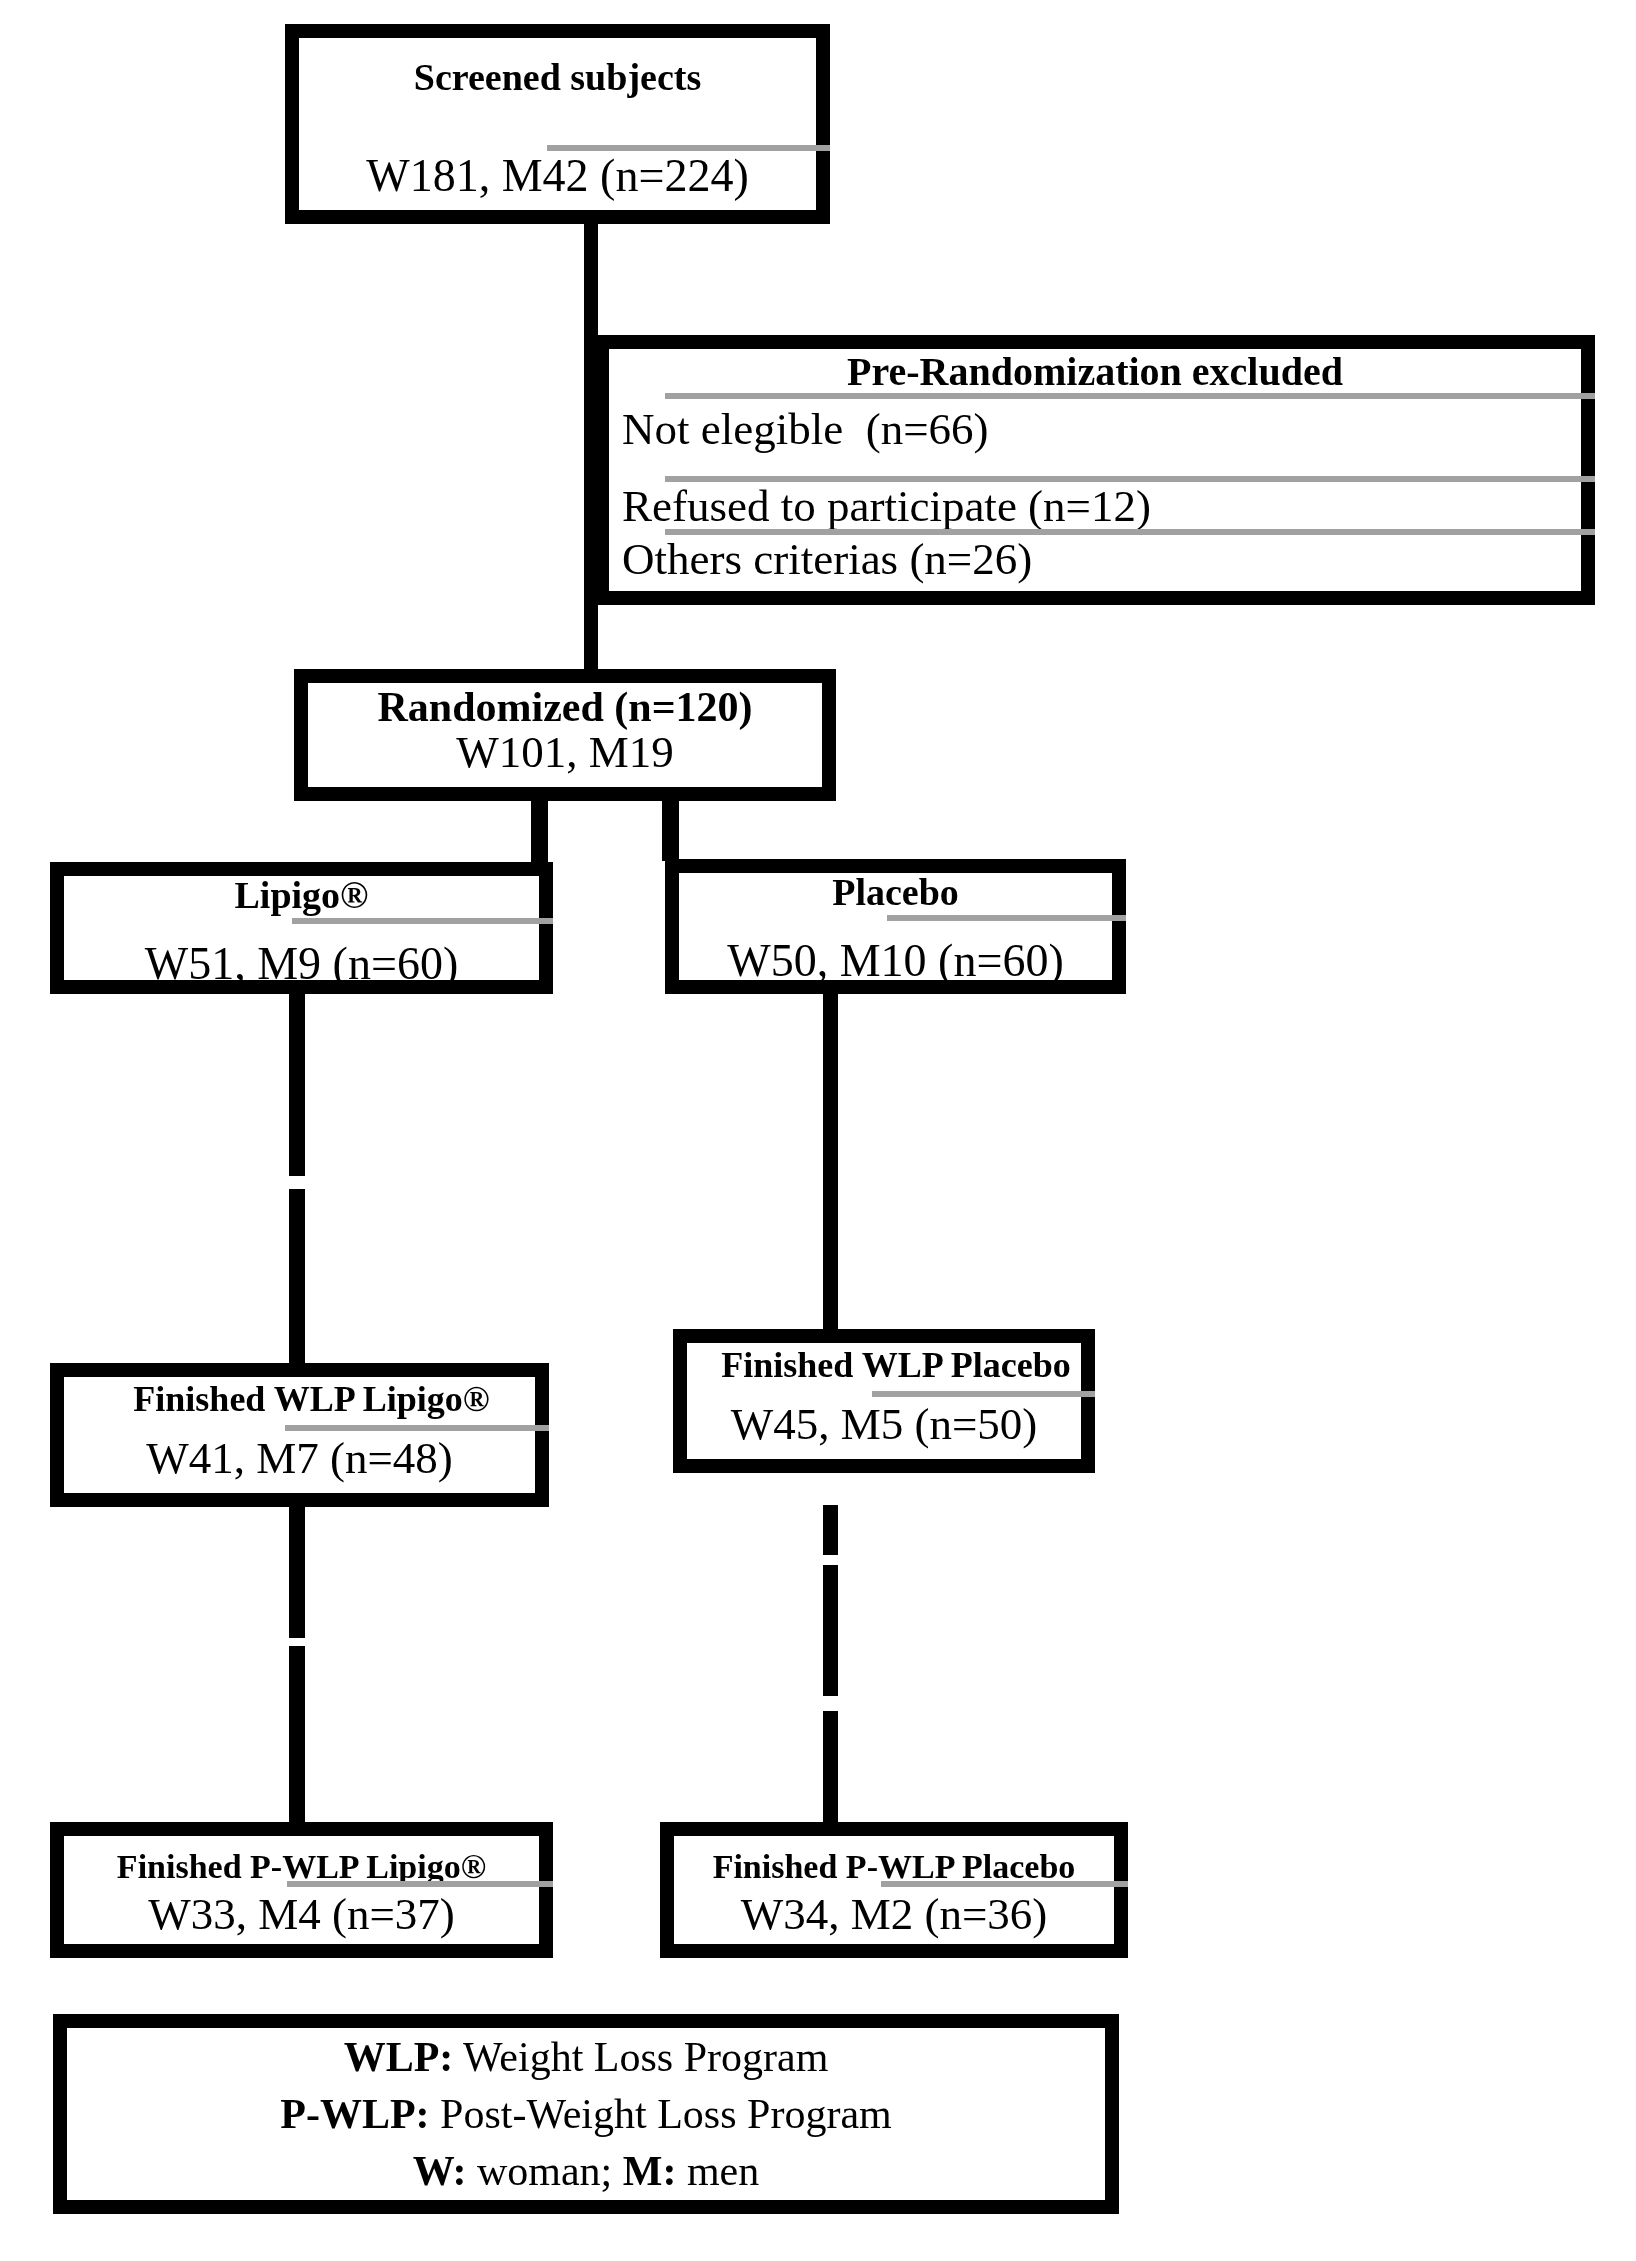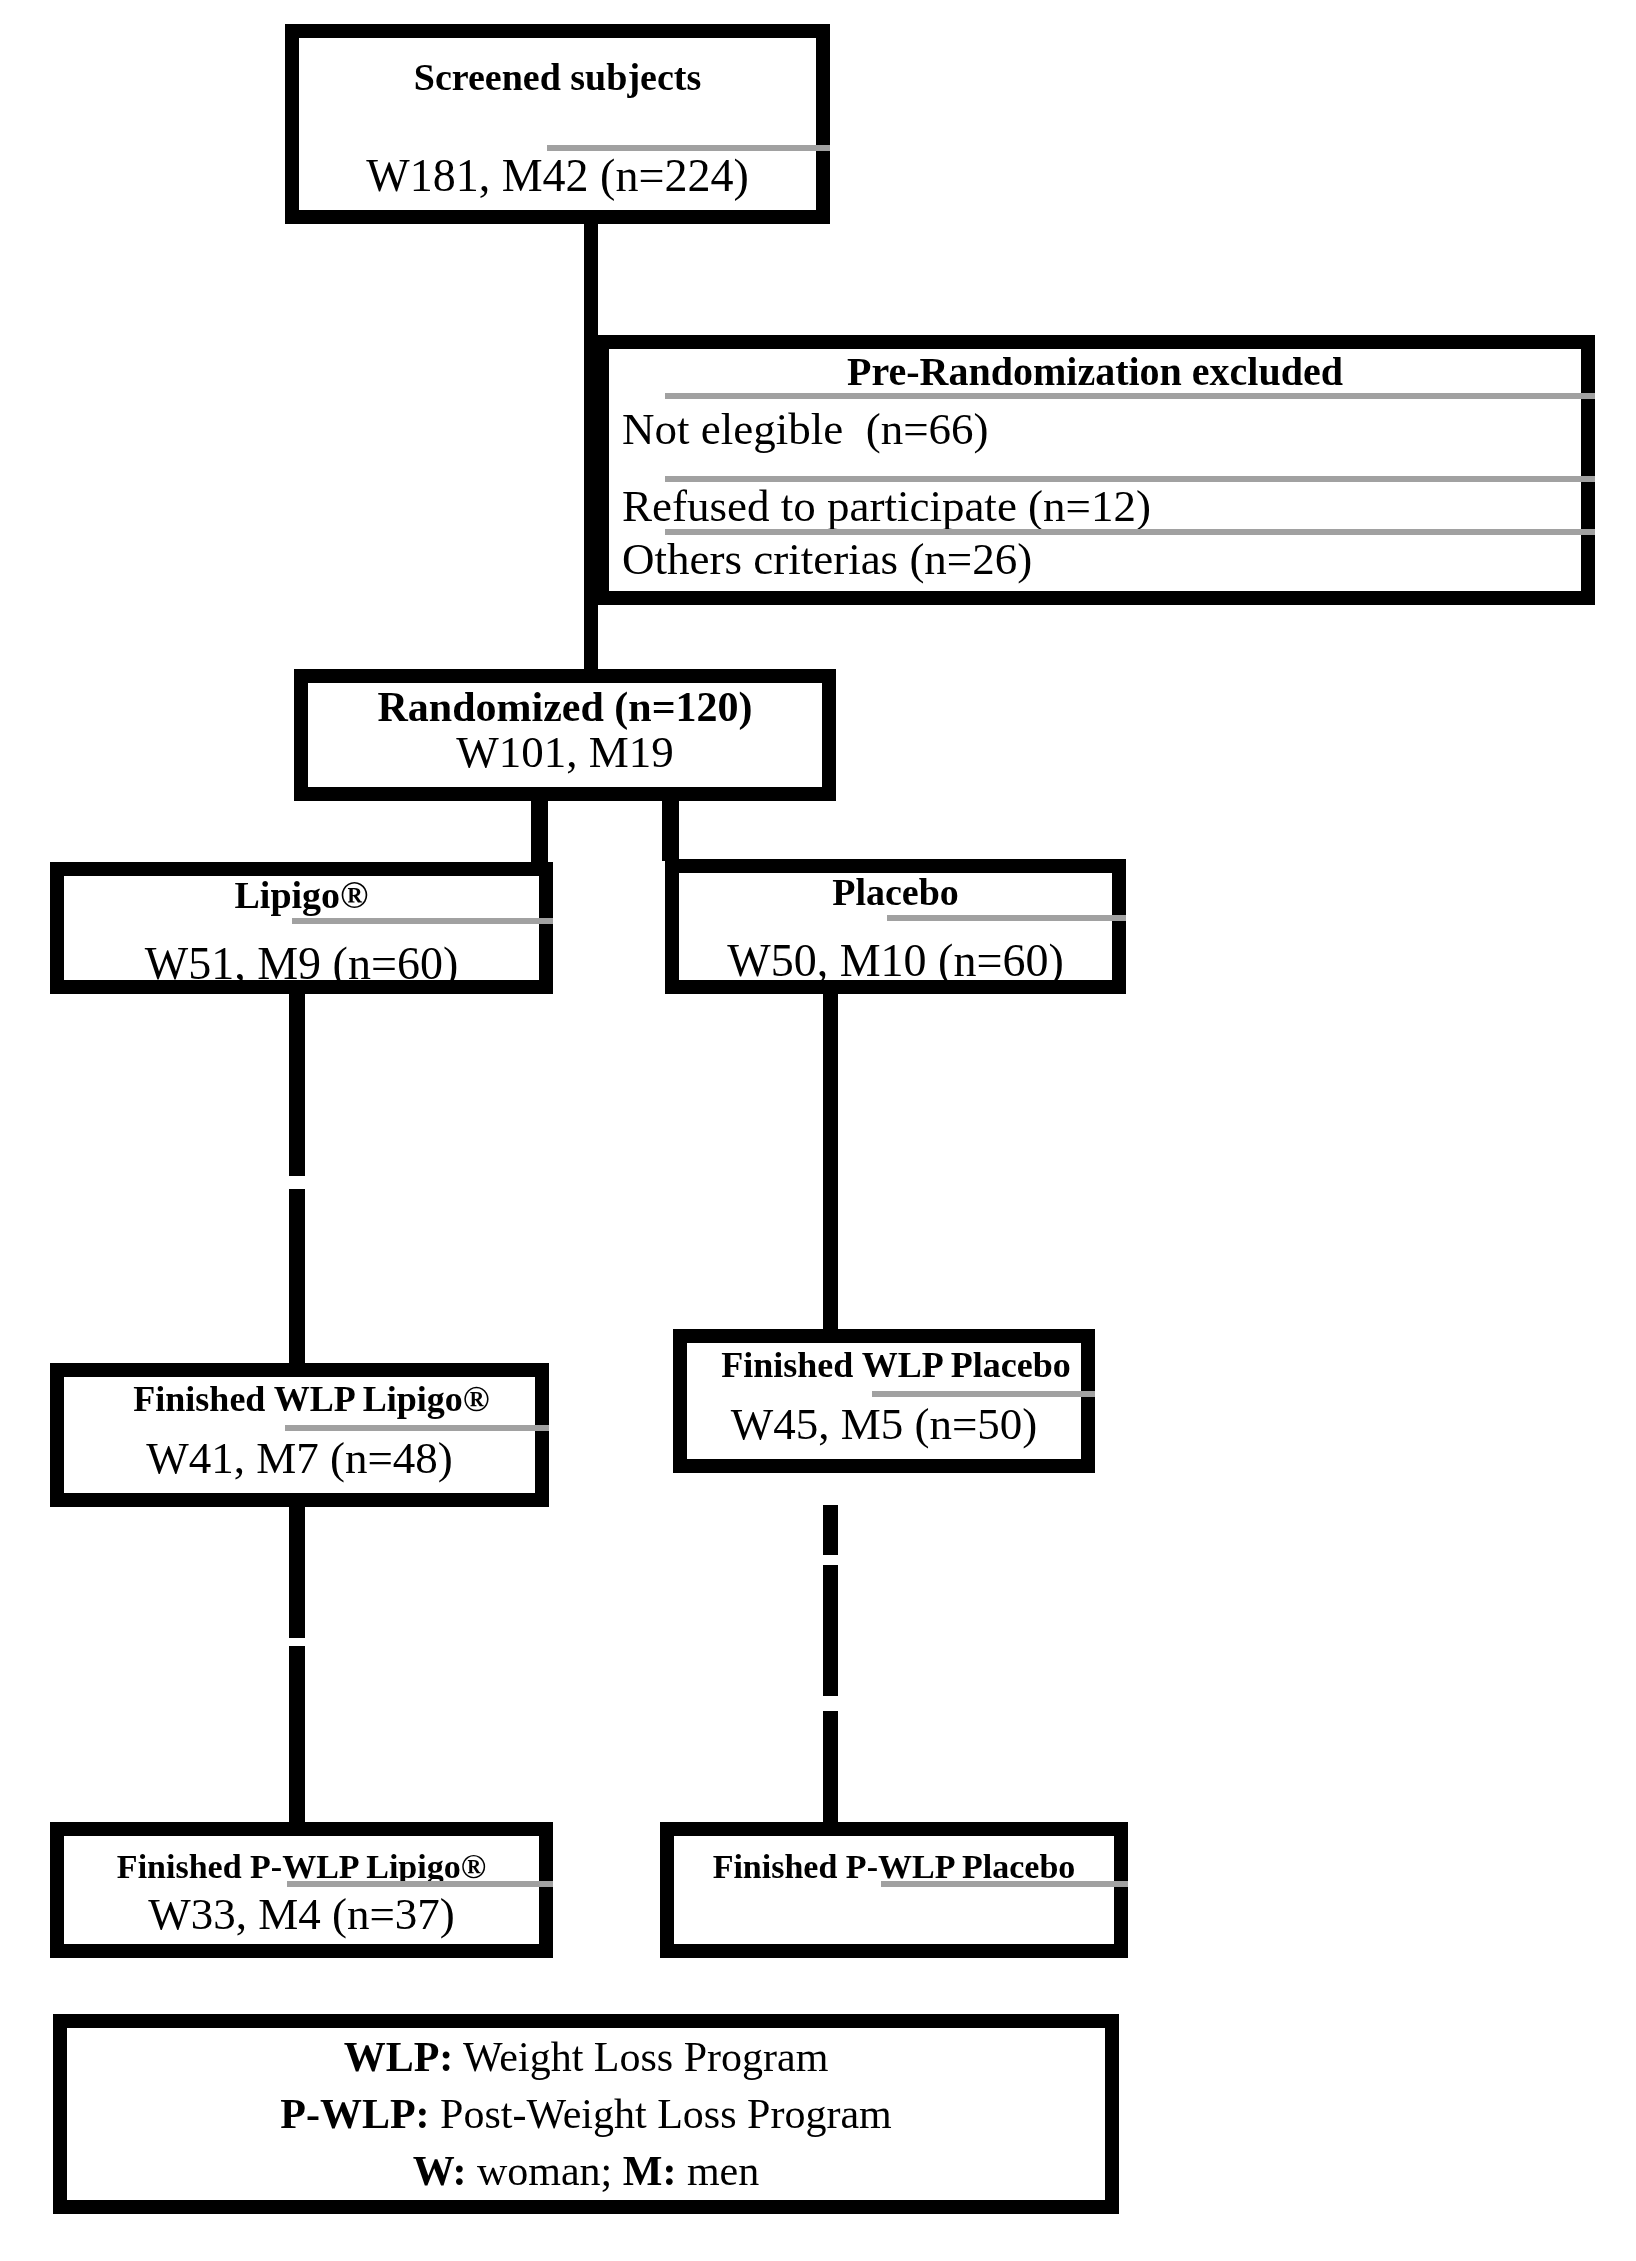--- a/index.html
+++ b/index.html
@@ -178,20 +178,21 @@
 
   <div class="node b-pwlp-lipigo">
     <div class="title">Finished P-WLP Lipigo®</div>
     <div class="rule"></div>
     <div class="value">W33, M4 (n=37)</div>
   </div>
 
   <div class="node b-pwlp-placebo">
     <div class="title">Finished P-WLP Placebo</div>
     <div class="rule"></div>
+    <div class="value">W34, M2 (n=36)</div>
   </div>
 
   <div class="node b-legend">
     <div class="legend-line">
       <b>WLP:</b><span> Weight Loss Program</span>
     </div>
     <div class="legend-line">
       <b>P-WLP:</b><span> Post-Weight Loss Program</span>
     </div>
     <div class="legend-line">

